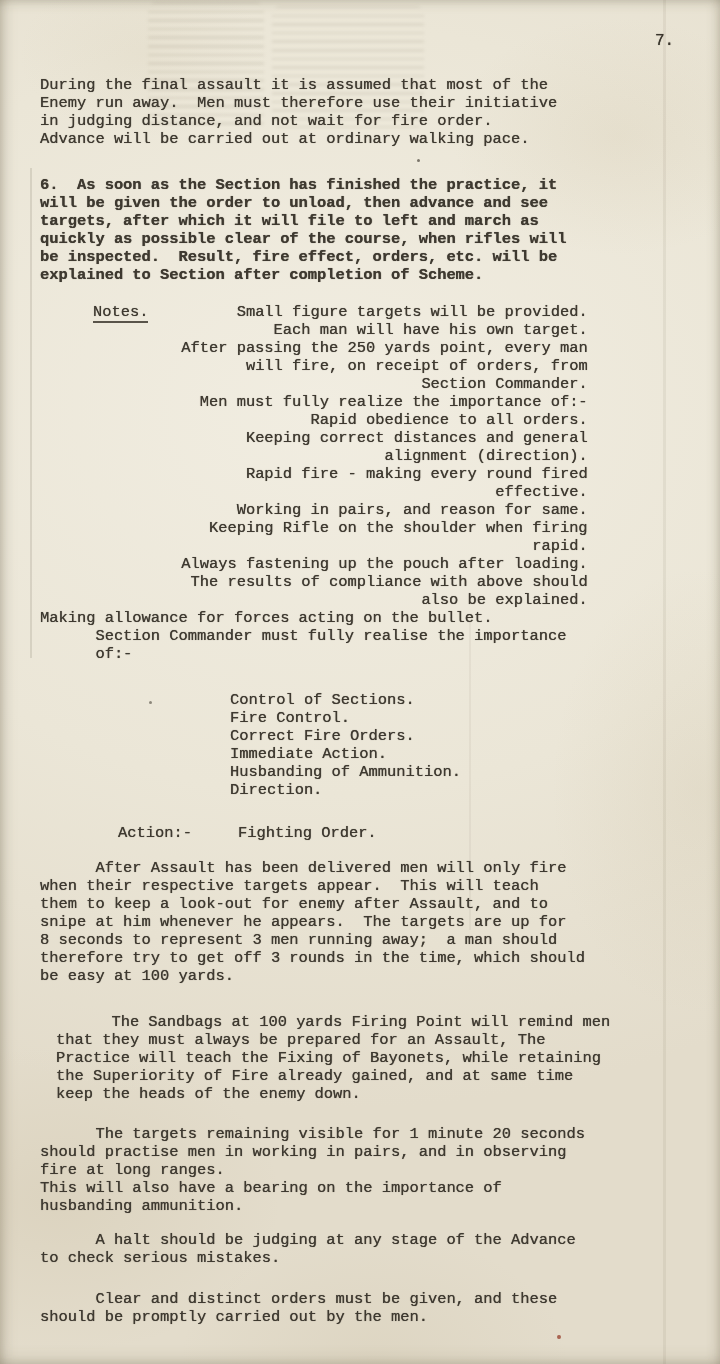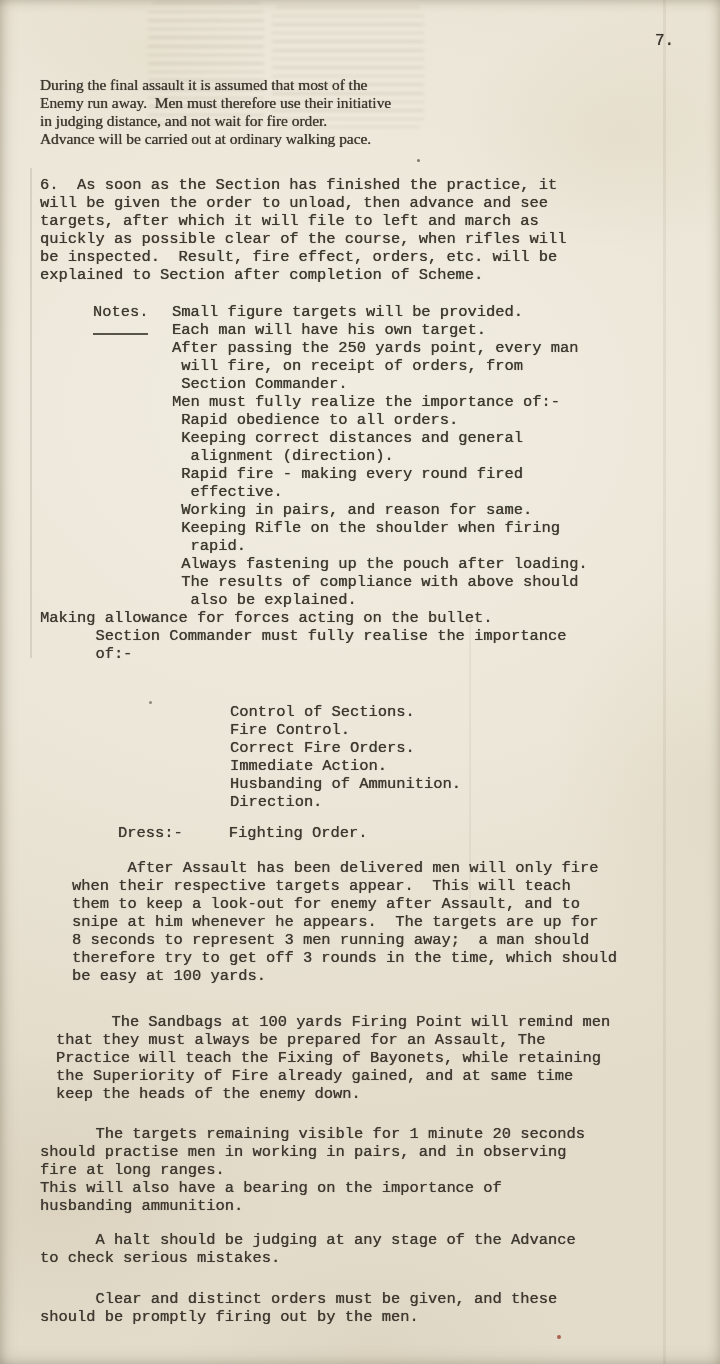--- a/index.html
+++ b/index.html
@@ -26,38 +26,38 @@
       radial-gradient(180px 120px at 20% 4%, rgba(190,176,142,.10), transparent 70%);
   }
   .tblock{
     position:absolute;margin:0;
     font:15.4px/18px "Liberation Mono","DejaVu Sans Mono",monospace;
     color:#3e3930;
     text-shadow:0 0 .7px rgba(62,57,48,.85), .4px .4px 0 rgba(62,57,48,.22);
     white-space:pre;
   }
   
-  .b-para-opening{left:40px;top:76px;font-family:Liberation Serif, serif;}
-  .b-para-section-finished{left:40px;top:176px;}
-  .b-notes-list{left:172px;top:303px;}
+  .b-para-opening{left:40px;top:76px;}
+  .b-para-section-finished{left:40px;top:176px;font-weight:bold;}
+  .b-notes-list{left:172px;top:303px;text-align:right;}
   .b-para-making-allowance{left:40px;top:609px;}
-  .b-list-importance{left:230px;top:691px;margin-top:12px;}
+  .b-list-importance{left:230px;top:691px;}
   .b-dress-line{left:118px;top:824px;}
-  .b-para-after-assault{left:40px;top:859px;margin-left:32px;}
+  .b-para-after-assault{left:40px;top:859px;}
   .b-para-sandbags{left:56px;top:1013px;}
   .b-para-targets-visible{left:40px;top:1125px;}
   .b-para-halt{left:40px;top:1231px;}
   .b-para-clear-orders{left:40px;top:1290px;}
   .notes-label{
     position:absolute;left:93px;top:303px;
     font:15.4px/18px "Liberation Mono","DejaVu Sans Mono",monospace;
     color:#3e3930;
     text-shadow:0 0 .7px rgba(62,57,48,.85);
     border-bottom:2px solid rgba(56,51,42,.82);
-    padding-bottom:12px;
+    padding-bottom:0px;
   }
   .page-number{
     position:absolute;left:655px;top:32px;
     font:16px/18px "Liberation Mono","DejaVu Sans Mono",monospace;
     color:#3a352c;
     text-shadow:0 0 .8px rgba(58,53,44,.9);
   }
   
   .ghost{position:absolute;filter:blur(1.4px);opacity:.5;pointer-events:none;}
   .ghost-a{left:148px;top:2px;width:116px;height:128px;
@@ -125,36 +125,36 @@
   also be explained.</pre>
       <pre class="tblock b-para-making-allowance">Making allowance for forces acting on the bullet.
       Section Commander must fully realise the importance
       of:-</pre>
       <pre class="tblock b-list-importance">Control of Sections.
 Fire Control.
 Correct Fire Orders.
 Immediate Action.
 Husbanding of Ammunition.
 Direction.</pre>
-      <pre class="tblock b-dress-line">Dress:-     Fighting Order.</pre>
+      <pre class="tblock b-dress-line">Action:-     Fighting Order.</pre>
       <pre class="tblock b-para-after-assault">      After Assault has been delivered men will only fire
 when their respective targets appear.  This will teach
 them to keep a look-out for enemy after Assault, and to
 snipe at him whenever he appears.  The targets are up for
 8 seconds to represent 3 men running away;  a man should
 therefore try to get off 3 rounds in the time, which should
 be easy at 100 yards.</pre>
       <pre class="tblock b-para-sandbags">      The Sandbags at 100 yards Firing Point will remind men
 that they must always be prepared for an Assault, The
 Practice will teach the Fixing of Bayonets, while retaining
 the Superiority of Fire already gained, and at same time
 keep the heads of the enemy down.</pre>
       <pre class="tblock b-para-targets-visible">      The targets remaining visible for 1 minute 20 seconds
 should practise men in working in pairs, and in observing
 fire at long ranges.
 This will also have a bearing on the importance of
 husbanding ammunition.</pre>
       <pre class="tblock b-para-halt">      A halt should be judging at any stage of the Advance
 to check serious mistakes.</pre>
       <pre class="tblock b-para-clear-orders">      Clear and distinct orders must be given, and these
-should be promptly firing out by the men.</pre>
+should be promptly carried out by the men.</pre>
     </div>
 </div>
 
 </body></html>

